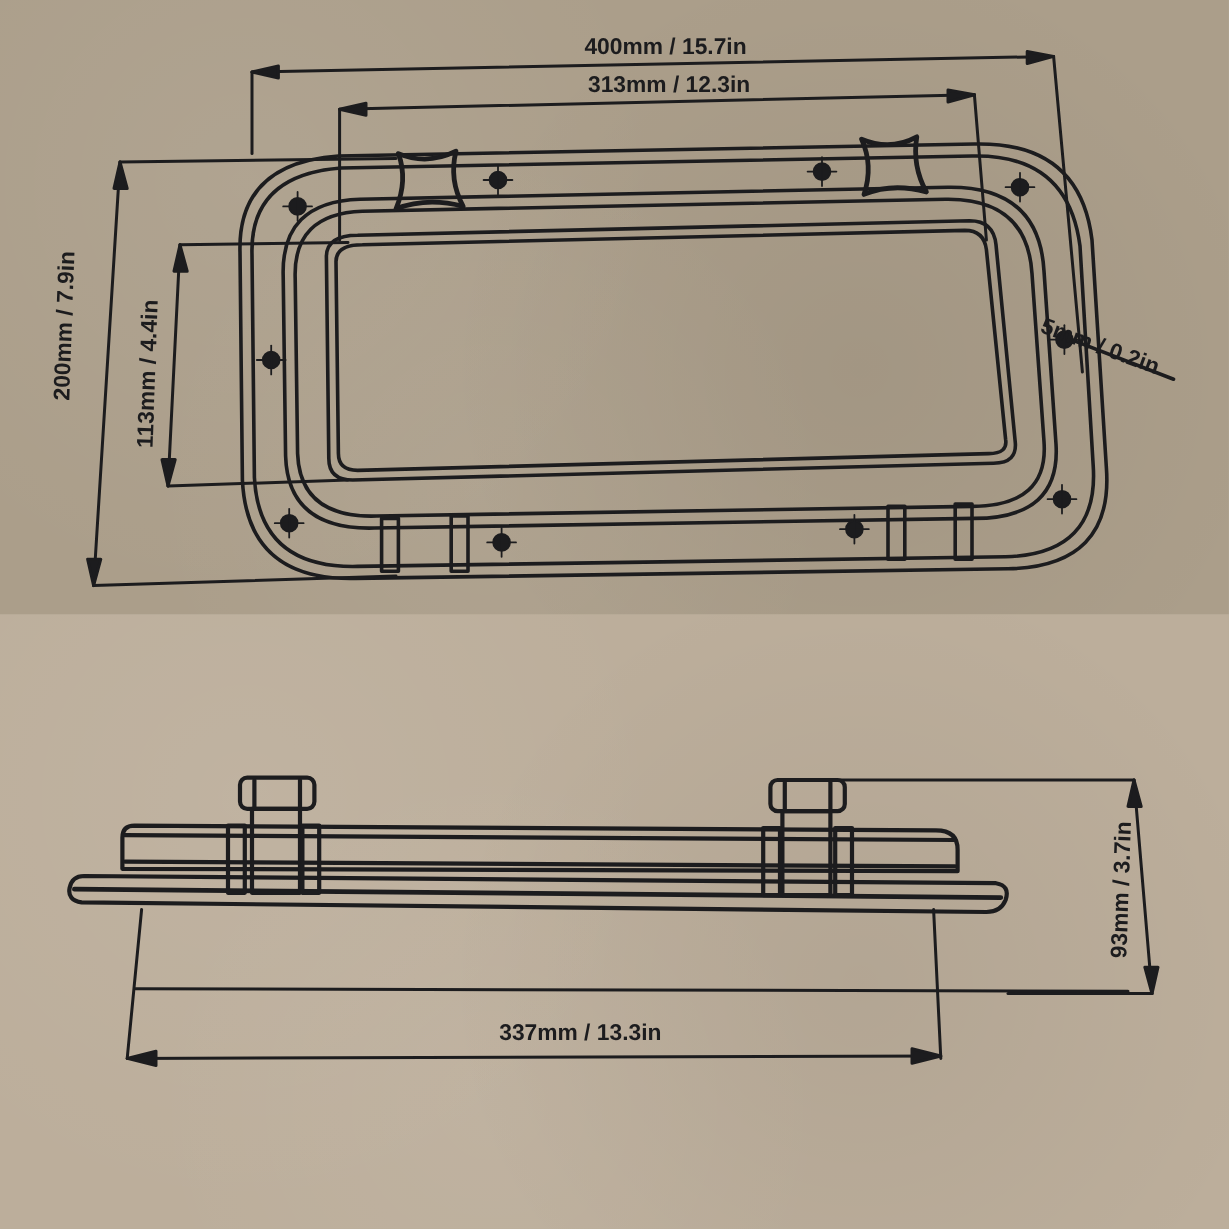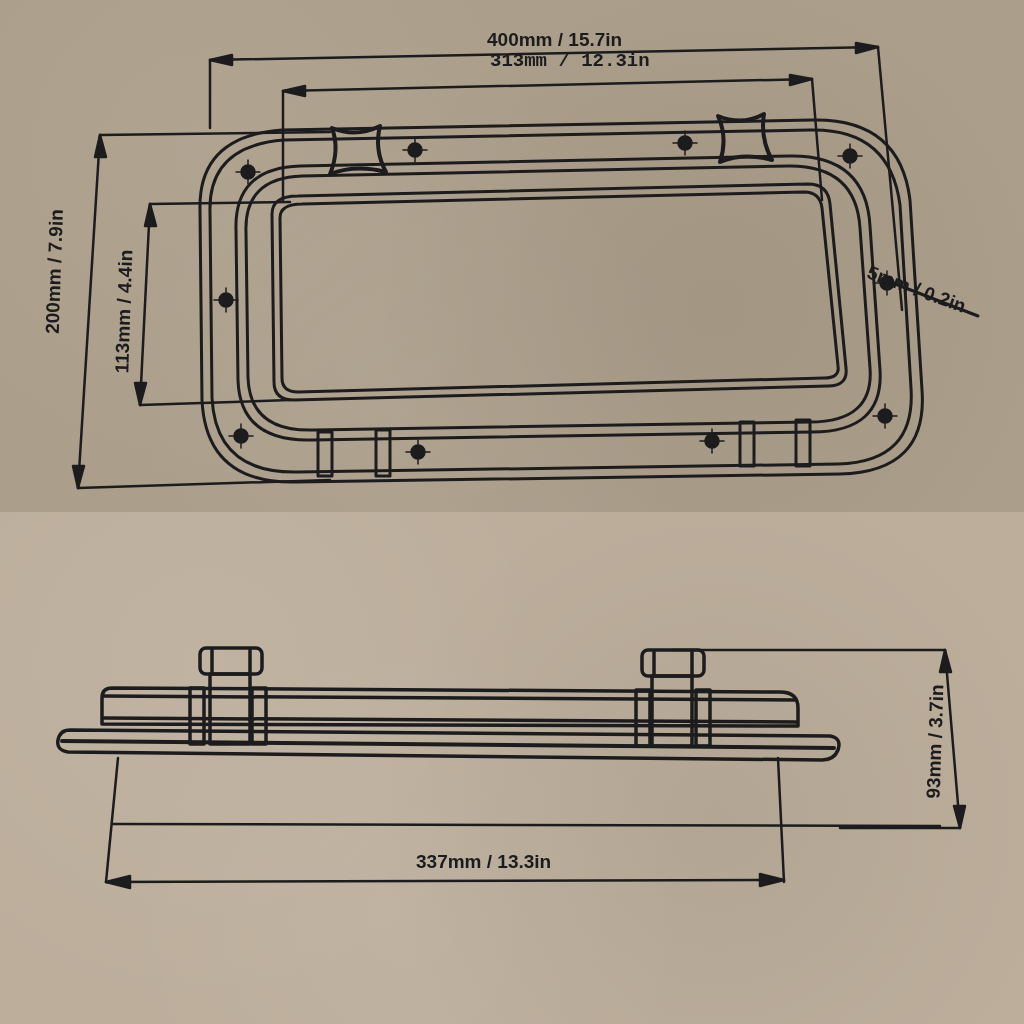--- a/index.html
+++ b/index.html
@@ -142,21 +142,21 @@
         </g>
       <g>
           <circle cx="885" cy="416" r="7"></circle>
           <line x1="873" y1="416" x2="897" y2="416"></line>
           <line x1="885" y1="404" x2="885" y2="428"></line>
         </g>
     </g>
   </svg>
 
   <div class="dim-label" style="left:487px; top:30px;text-align:center;">400mm / 15.7in</div>
-  <div class="dim-label" style="left:490px; top:52px;font-family:Liberation Mono, monospace;">313mm / 12.3in</div>
+  <div class="dim-label" style="left:490px; top:62px;">313mm / 12.3in</div>
   <div class="dim-label" style="left:-8px; top:262px; transform: rotate(-88deg); transform-origin: center;">200mm / 7.9in</div>
   <div class="dim-label" style="left:62px; top:302px; transform: rotate(-88deg); transform-origin: center;">113mm / 4.4in</div>
   <div class="dim-label" style="left:868px; top:262px; transform: rotate(20deg); transform-origin: left center;">5mm / 0.2in</div>
 </div>
 
 <div class="panel" id="bottom-panel">
   <div class="grain"></div>
   <svg viewBox="0 0 1024 512" fill="none" stroke="#1c1c1e" stroke-linecap="round" stroke-linejoin="round">
 
     <g stroke-width="2.5">

